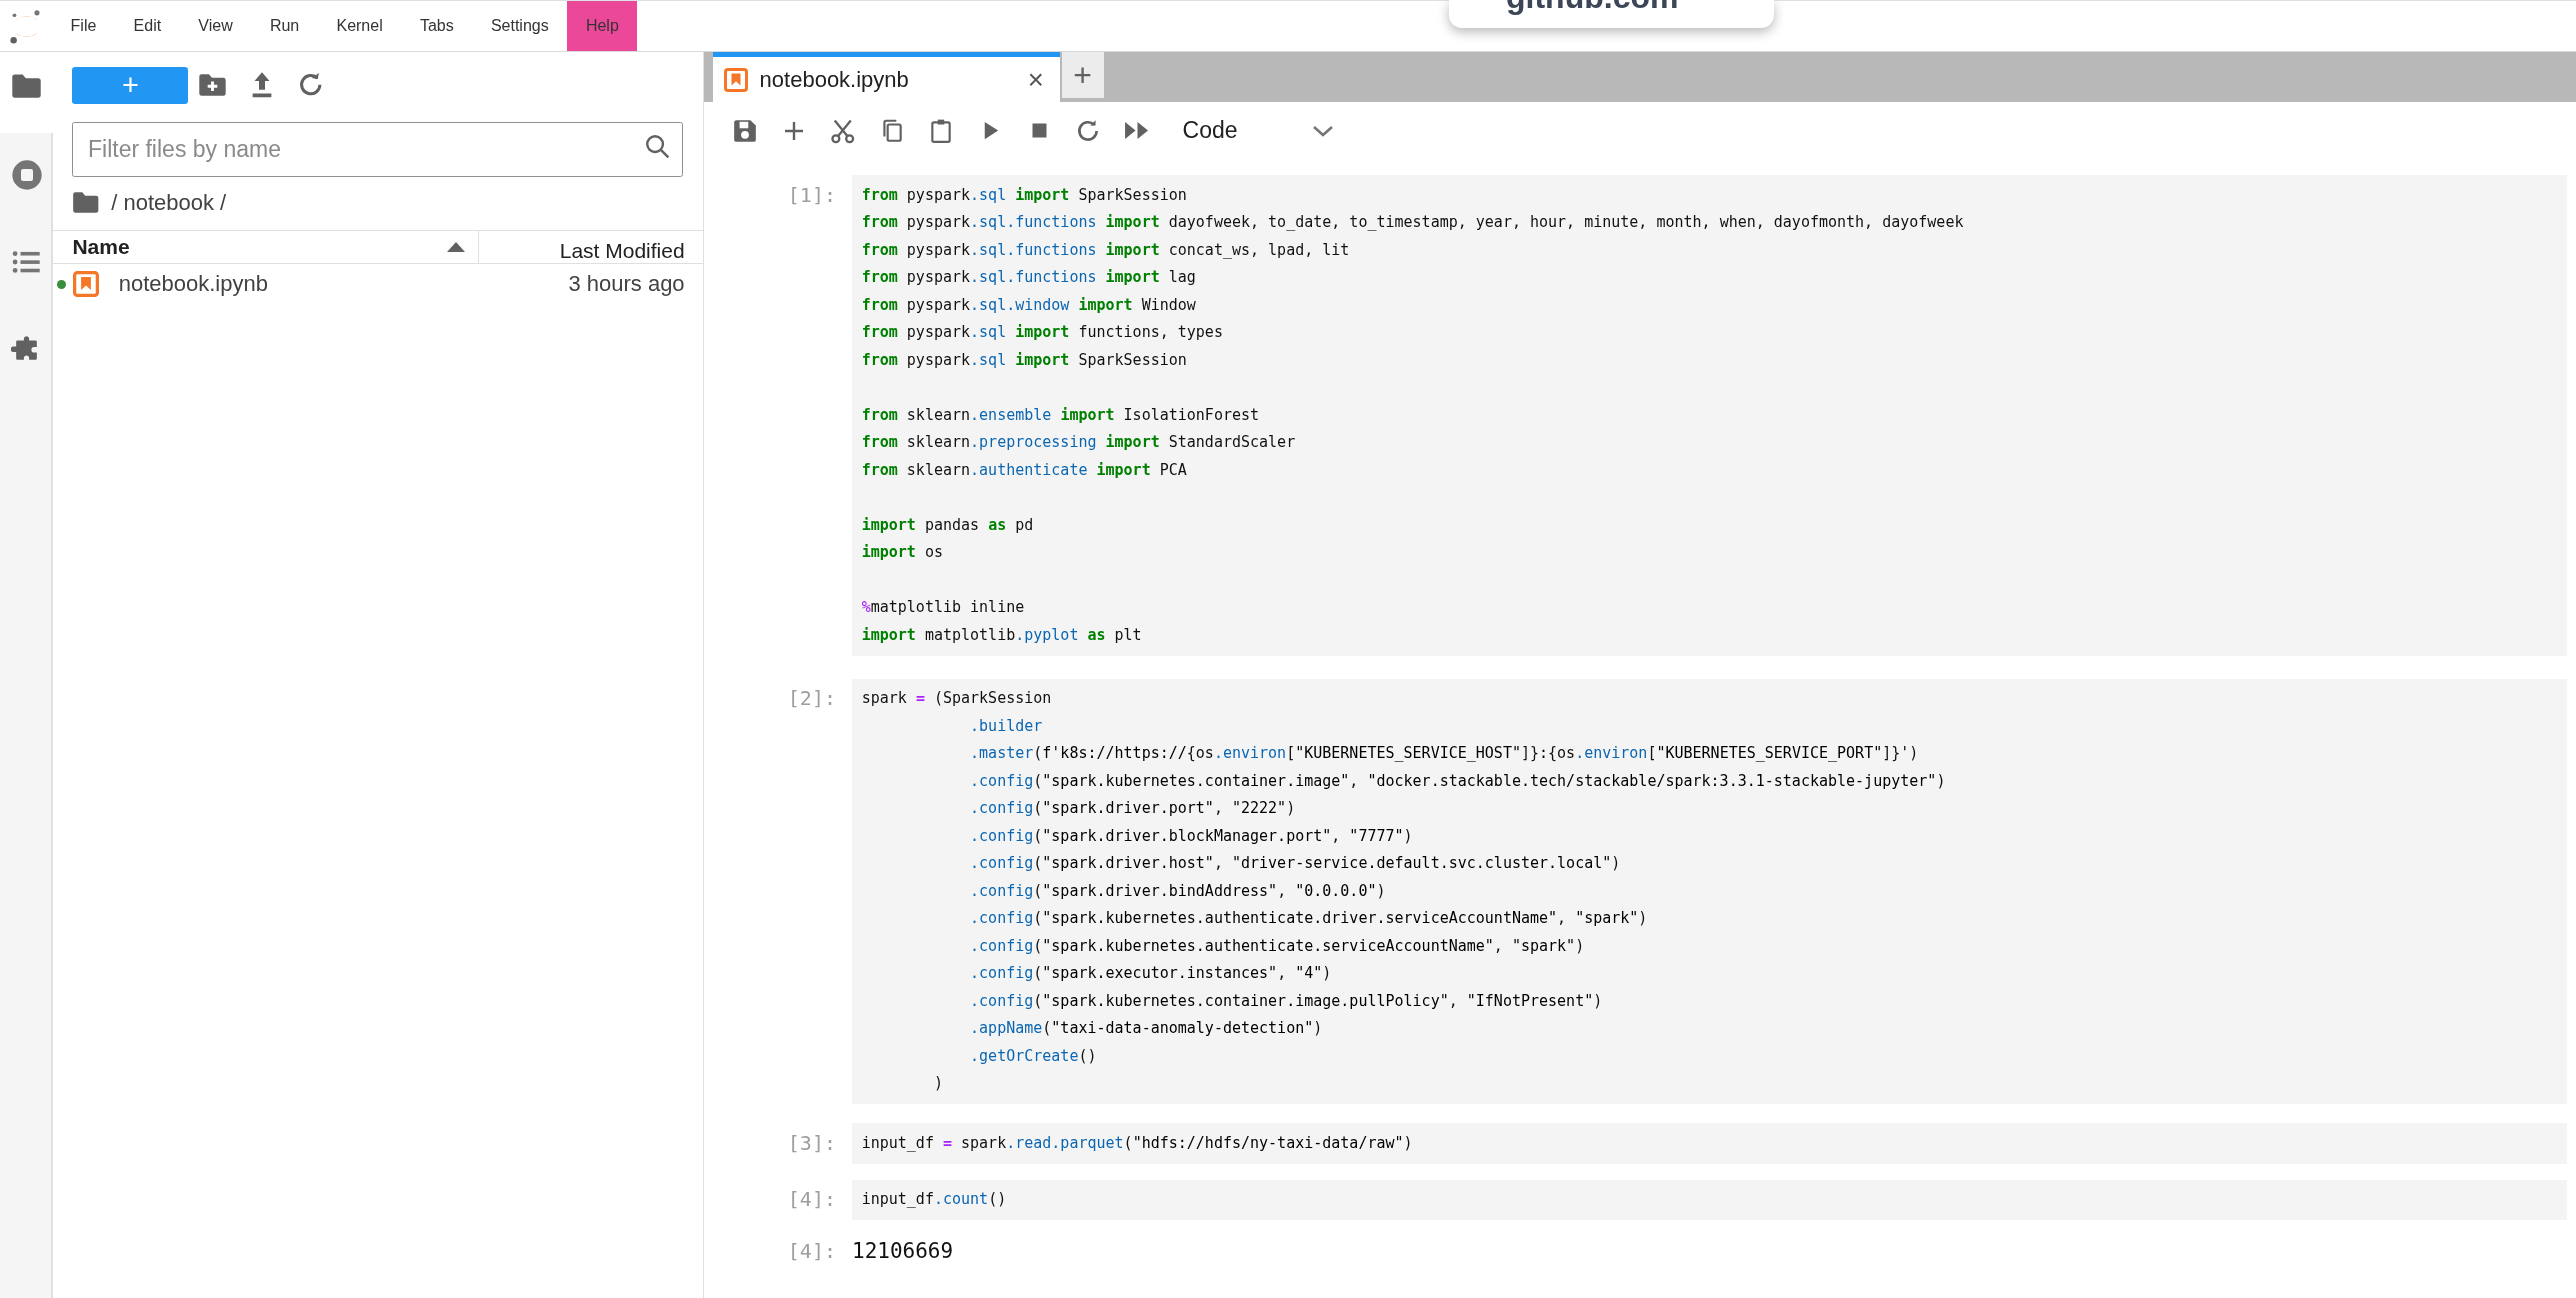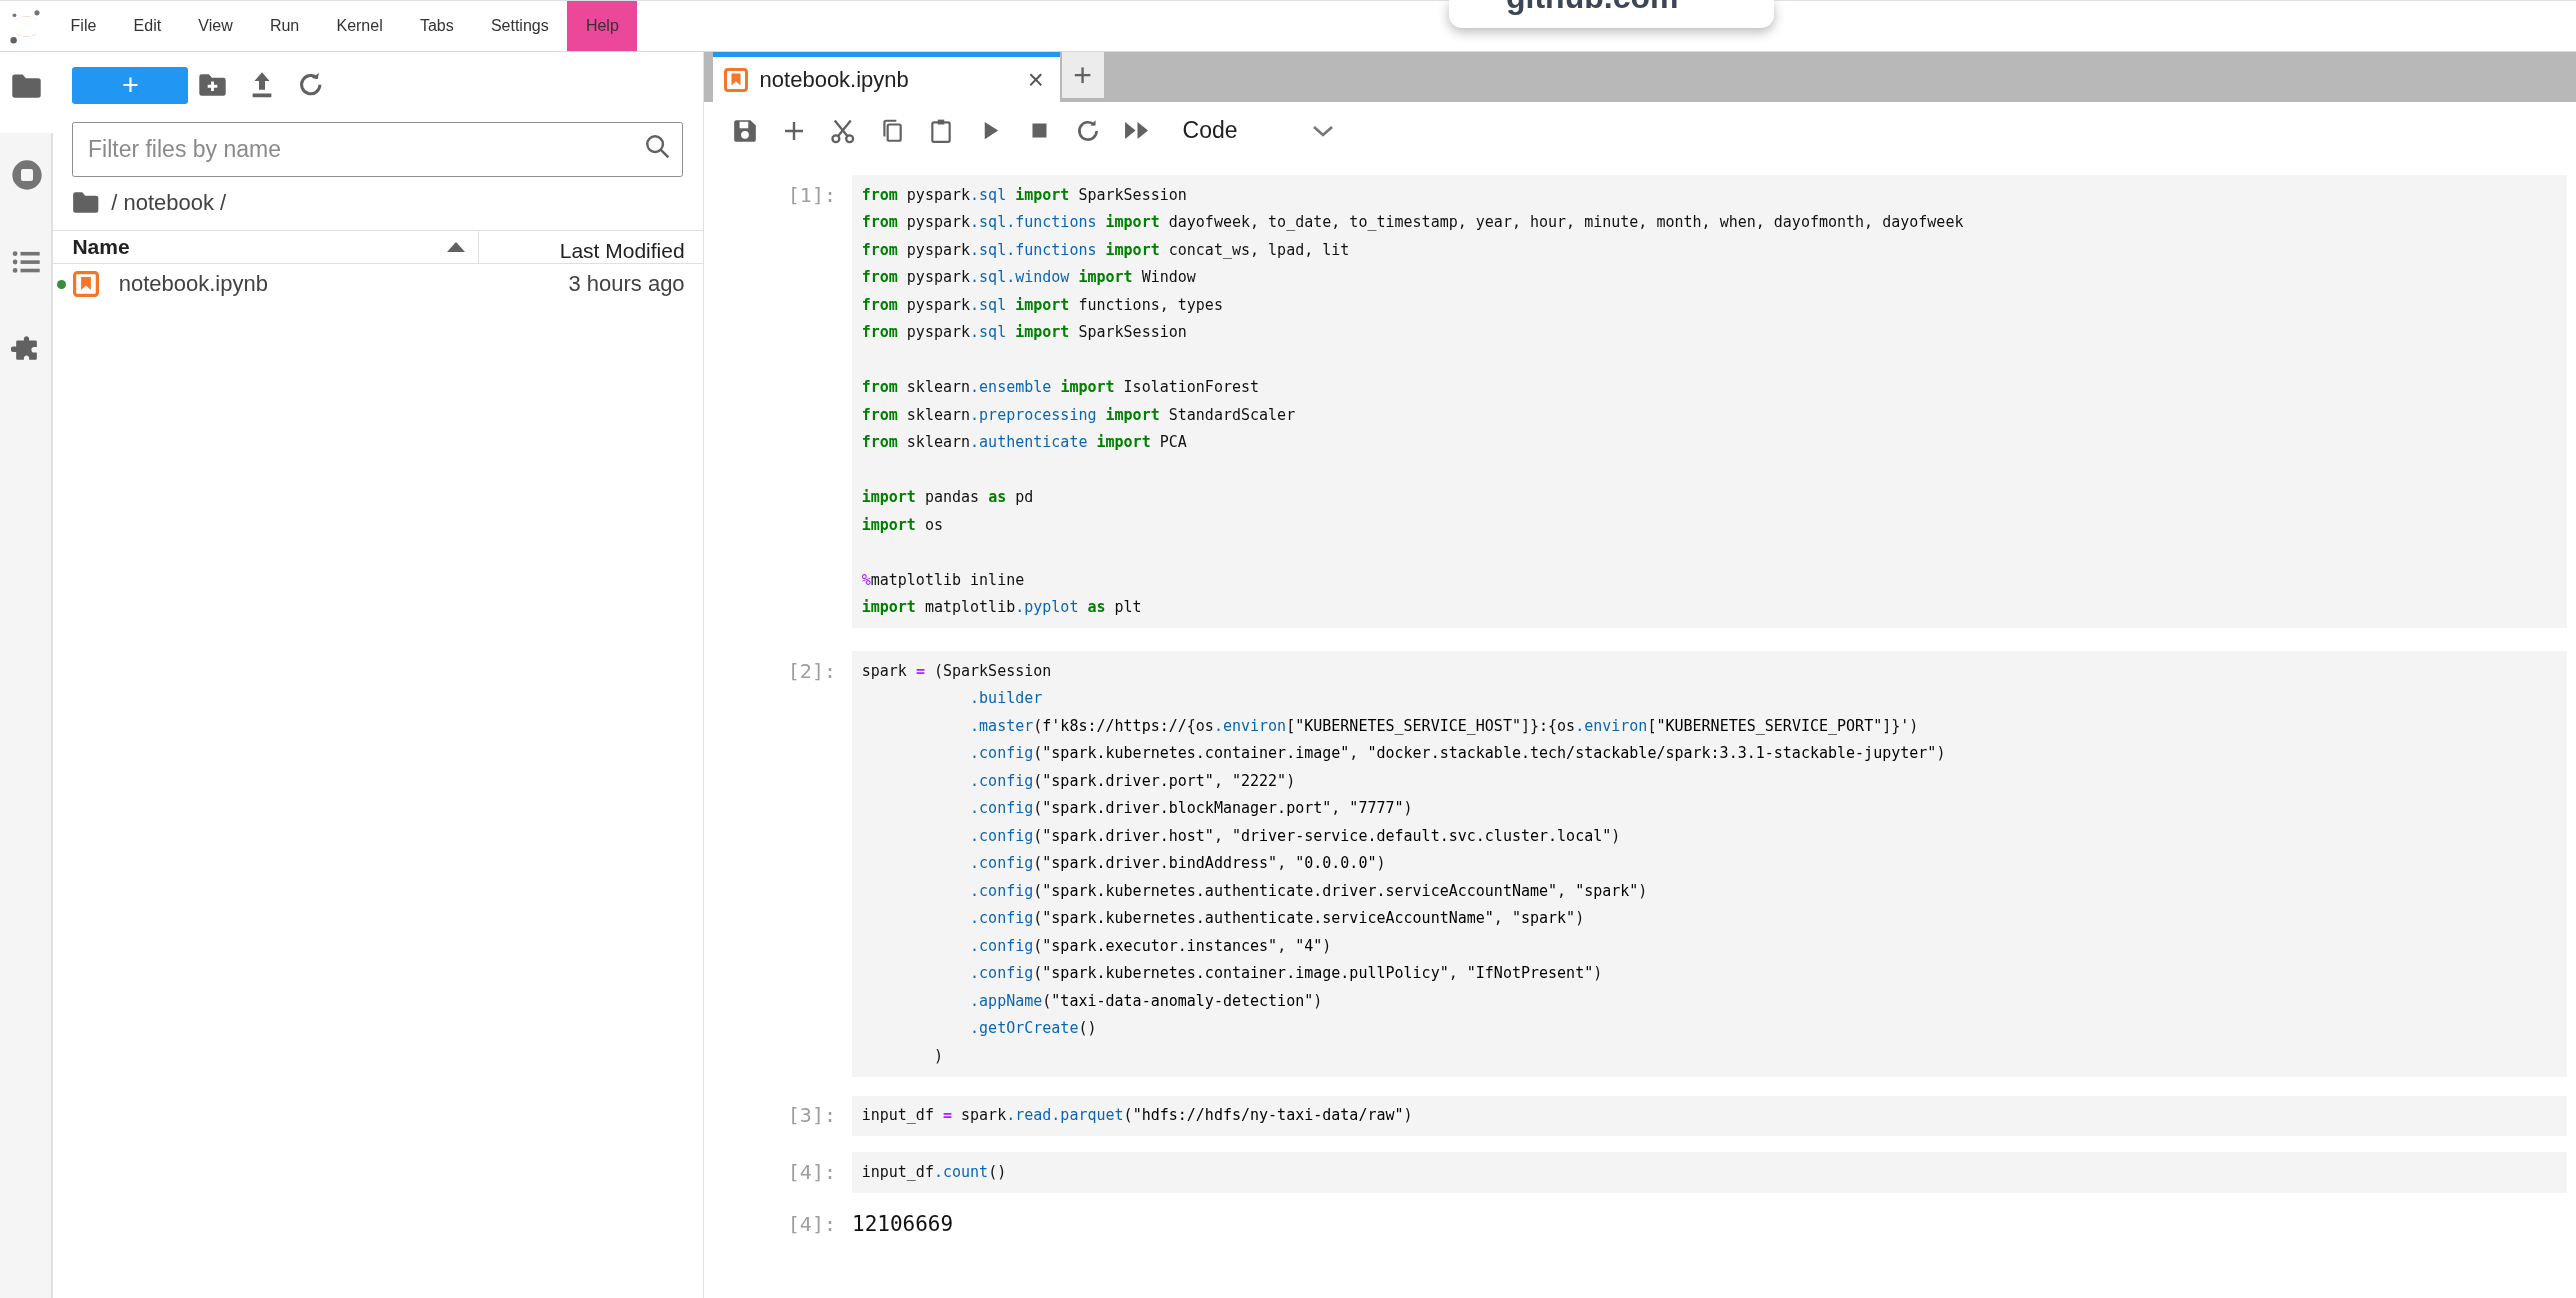--- a/index.html
+++ b/index.html
@@ -288,20 +288,21 @@
     </button>
   </div>
 
   <div class="nb-content">
       <div class="cell-row first">
         <div class="prompt">[1]:</div>
         <div class="editor">
           <div class="code-line"><span class="tk-kw">from</span><span class="tk-pl"> pyspark</span><span class="tk-prop">.sql</span><span class="tk-pl"> </span><span class="tk-kw">import</span><span class="tk-pl"> SparkSession</span></div>
           <div class="code-line"><span class="tk-kw">from</span><span class="tk-pl"> pyspark</span><span class="tk-prop">.sql.functions</span><span class="tk-pl"> </span><span class="tk-kw">import</span><span class="tk-pl"> dayofweek, to_date, to_timestamp, year, hour, minute, month, when, dayofmonth, dayofweek</span></div>
           <div class="code-line"><span class="tk-kw">from</span><span class="tk-pl"> pyspark</span><span class="tk-prop">.sql.functions</span><span class="tk-pl"> </span><span class="tk-kw">import</span><span class="tk-pl"> concat_ws, lpad, lit</span></div>
+          <div class="code-line"><span class="tk-kw">from</span><span class="tk-pl"> pyspark</span><span class="tk-prop">.sql.functions</span><span class="tk-pl"> </span><span class="tk-kw">import</span><span class="tk-pl"> lag</span></div>
           <div class="code-line"><span class="tk-kw">from</span><span class="tk-pl"> pyspark</span><span class="tk-prop">.sql.window</span><span class="tk-pl"> </span><span class="tk-kw">import</span><span class="tk-pl"> Window</span></div>
           <div class="code-line"><span class="tk-kw">from</span><span class="tk-pl"> pyspark</span><span class="tk-prop">.sql</span><span class="tk-pl"> </span><span class="tk-kw">import</span><span class="tk-pl"> functions, types</span></div>
           <div class="code-line"><span class="tk-kw">from</span><span class="tk-pl"> pyspark</span><span class="tk-prop">.sql</span><span class="tk-pl"> </span><span class="tk-kw">import</span><span class="tk-pl"> SparkSession</span></div>
           <div class="code-line"></div>
           <div class="code-line"><span class="tk-kw">from</span><span class="tk-pl"> sklearn</span><span class="tk-prop">.ensemble</span><span class="tk-pl"> </span><span class="tk-kw">import</span><span class="tk-pl"> IsolationForest</span></div>
           <div class="code-line"><span class="tk-kw">from</span><span class="tk-pl"> sklearn</span><span class="tk-prop">.preprocessing</span><span class="tk-pl"> </span><span class="tk-kw">import</span><span class="tk-pl"> StandardScaler</span></div>
           <div class="code-line"><span class="tk-kw">from</span><span class="tk-pl"> sklearn</span><span class="tk-prop">.authenticate</span><span class="tk-pl"> </span><span class="tk-kw">import</span><span class="tk-pl"> PCA</span></div>
           <div class="code-line"></div>
           <div class="code-line"><span class="tk-kw">import</span><span class="tk-pl"> pandas </span><span class="tk-kw">as</span><span class="tk-pl"> pd</span></div>
           <div class="code-line"><span class="tk-kw">import</span><span class="tk-pl"> os</span></div>

